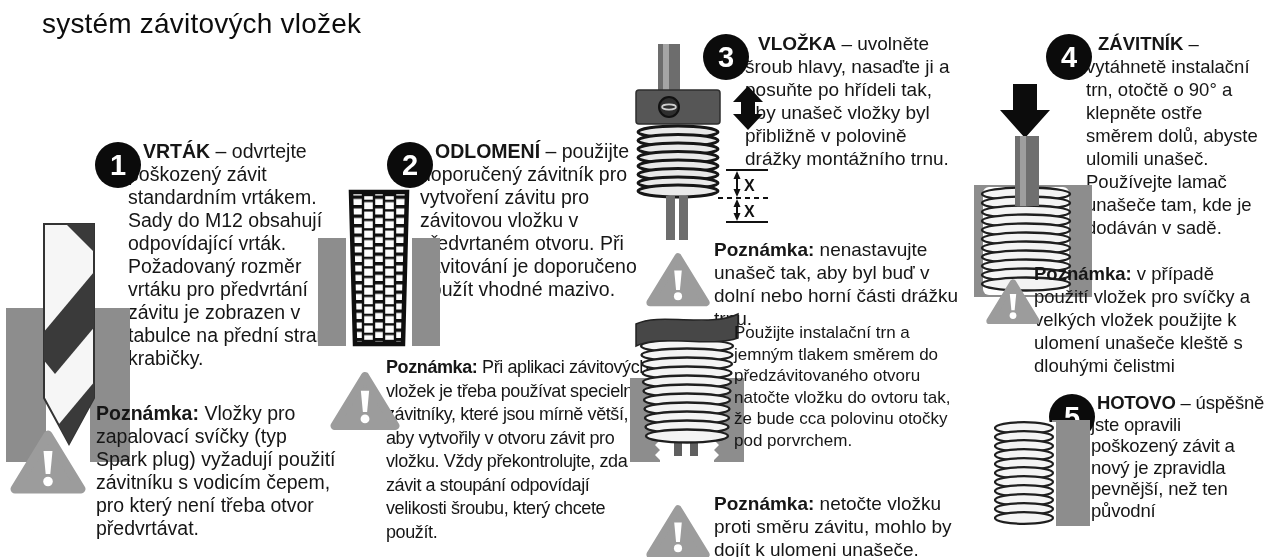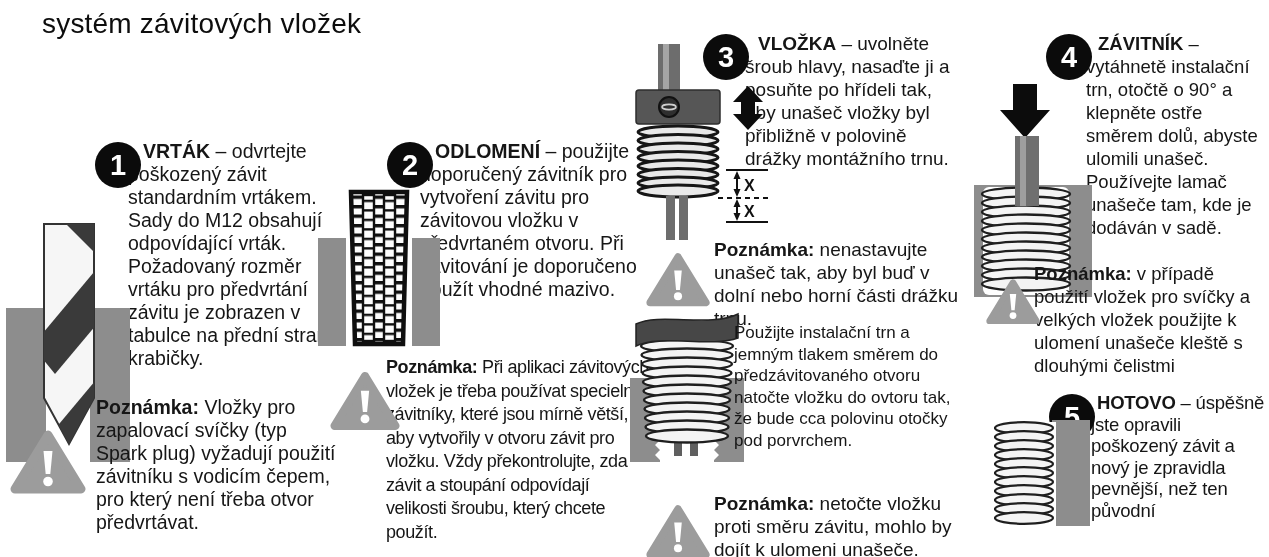--- a/index.html
+++ b/index.html
@@ -62,21 +62,21 @@
       <polygon points="28,150 95,70 118,98 51,178" fill="#3a3a3a"></polygon>
       <polygon points="30,258 97,178 120,206 53,286" fill="#3a3a3a"></polygon>
       <polygon points="62,28 92,28 92,58" fill="#3a3a3a"></polygon>
     </g>
   </svg>
 
   <div class="note" style="left:8px; top:396px; width:340px;">
     <svg class="tri" style="left:2px; top:30px;" width="76" height="70" viewBox="0 0 76 68">
         <use href="#warn"></use>
       </svg>
-    <p style="margin-left:88px; width:244px;"><b>Poznámka:</b> <span>Vložky pro zapalovací svíčky (typ Spark plug) vyžadují použití závitníku s vodicím čepem, pro který není třeba otvor předvrtávat.</span></p>
+    <p style="margin-left:88px; width:244px;margin-top:6px;"><b>Poznámka:</b> <span>Vložky pro zapalovací svíčky (typ Spark plug) vyžadují použití závitníku s vodicím čepem, pro který není třeba otvor předvrtávat.</span></p>
   </div>
 
   <div class="step" style="left:387px; top:140px; width:255px;">
     <div class="badge">2</div>
     <p style="margin-left:33px; width:218px; text-indent:15px;"><b class="kw">ODLOMENÍ</b> <span>– použijte doporučený závitník pro vytvoření závitu pro závitovou vložku v předvrtaném otvoru. Při závitování je doporučeno použít vhodné mazivo.</span></p>
   </div>
 
   <svg class="illu" style="left:318px; top:186px;" width="122" height="198" viewBox="0 0 122 198">
     <rect x="0" y="52" width="28" height="108" fill="#8d8d8d"></rect>
     <rect x="94" y="52" width="28" height="108" fill="#8d8d8d"></rect>

